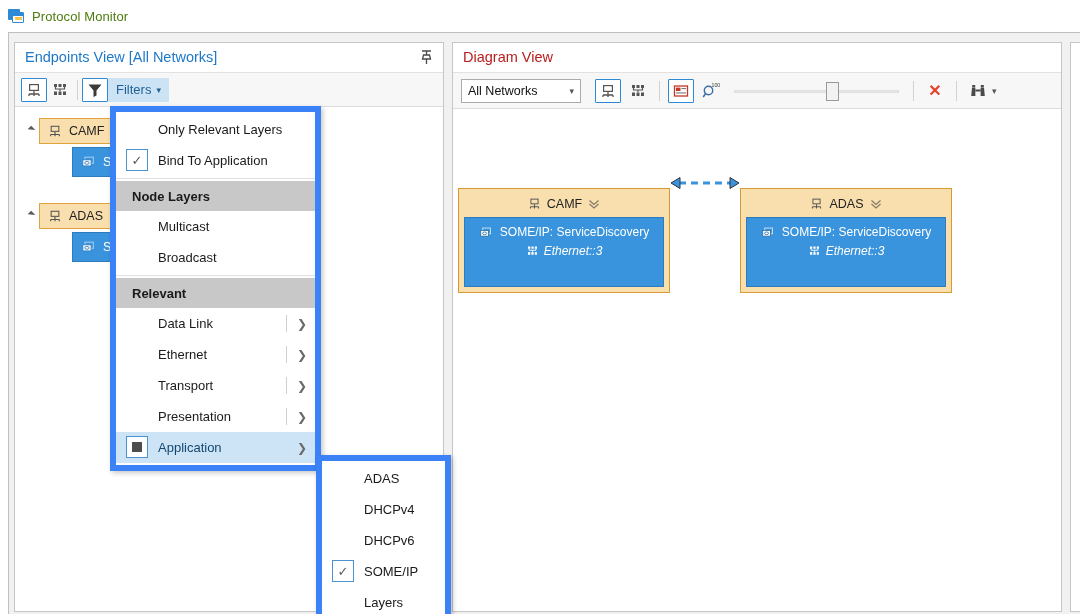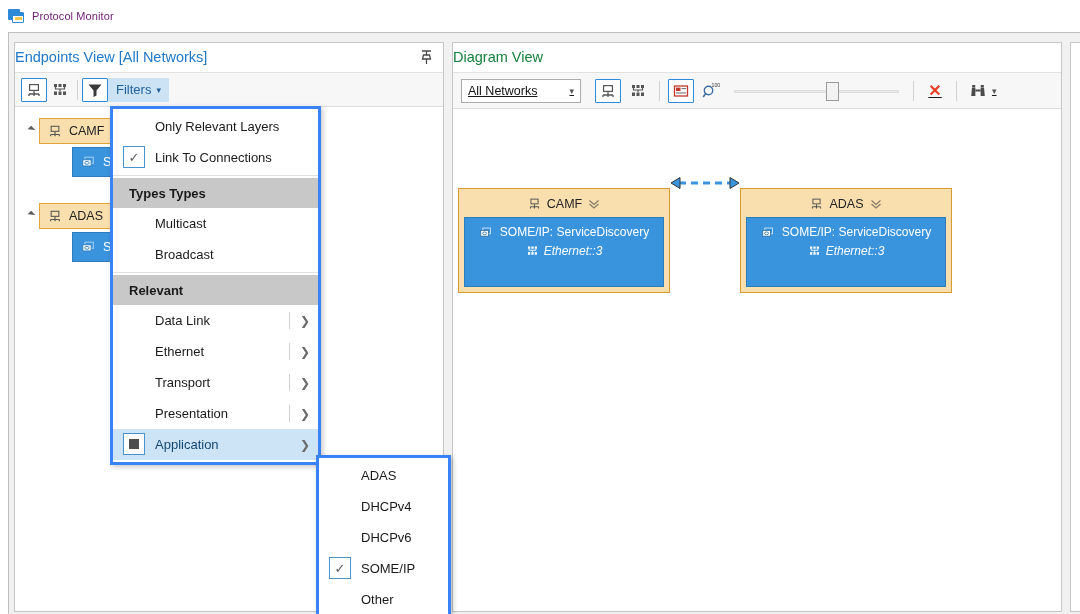--- a/index.html
+++ b/index.html
@@ -35,42 +35,42 @@
     box-sizing: border-box;
   }
   .title-icon .front::before {
     content: ""; position: absolute; left: 0; right: 0; top: 0; height: 3px;
     background: #2e89d6;
   }
   .title-icon .front::after {
     content: ""; position: absolute; left: 1.5px; right: 1.5px; top: 4.5px; bottom: 1.5px;
     background: #f5c451;
   }
-  .title-text { color: #701a75; font-size: 11px; letter-spacing: .1px; }
+  .title-text { color: #4d7c0f; font-size: 13px; letter-spacing: .1px; }
 
   
   .outer-frame {
     position: absolute; left: 8px; top: 32px; width: 1072px; height: 582px;
     border-top: 1px solid #bfbfbf; border-left: 1px solid #bfbfbf;
     background: #f1f1f1; box-sizing: border-box;
   }
 
   
   .panel {
     position: absolute; background: #ffffff;
     border: 1px solid #c6c6c6; box-sizing: border-box;
   }
   .panel-endpoints { left: 14px; top: 42px; width: 430px; height: 570px; }
   .panel-diagram   { left: 452px; top: 42px; width: 610px; height: 570px; }
   .panel-stub      { left: 1070px; top: 42px; width: 20px; height: 570px; }
 
   .panel-title {
     height: 29px; line-height: 29px;
     color: #1e78c8; font-size: 14.5px;
-    box-sizing: border-box;
+    padding-left: 10px; box-sizing: border-box;
     background: #ffffff; position: relative;
   }
   .pin-icon {
     position: absolute; right: 10px; top: 7px;
     width: 13px; height: 15px; color: #4a4a4a;
   }
 
   .panel-toolbar {
     height: 35px; background: #f7f7f7;
     border-top: 1px solid #e2e2e2; border-bottom: 1px solid #dcdcdc;
@@ -109,21 +109,21 @@
     height: 30px; display: flex; align-items: center; gap: 7px;
     background: #3a94dd; border: 1px solid #2e7cbb; box-sizing: border-box;
     padding: 0 10px 0 8px; font-size: 12.5px; color: #ffffff;
   }
 
   
   .diagram-toolbar {
     height: 37px; background: #f7f7f7;
     border-top: 1px solid #e2e2e2; border-bottom: 1px solid #dcdcdc;
     display: flex; align-items: center; gap: 4px;
-    padding: 0 8px; box-sizing: border-box; text-decoration: underline;
+    padding: 0 8px; box-sizing: border-box;
   }
   .net-select {
     width: 120px; height: 24px; background: #ffffff; border: 1px solid #ababab;
     box-sizing: border-box; display: flex; align-items: center;
     padding: 0 6px; font-size: 12.5px; color: #111; justify-content: space-between;
   }
   .zoom-slider { width: 165px; height: 20px; position: relative; margin: 0 6px; }
   .zoom-slider .track {
     position: absolute; left: 0; right: 0; top: 9px; height: 3px;
     background: #e8e8e8; border: 1px solid #dedede; box-sizing: border-box;
@@ -149,21 +149,21 @@
   .dnode-body {
     background: #3a94dd; border: 1px solid #2f7cbc; box-sizing: border-box;
     padding: 7px 6px 10px 6px; color: #ffffff; height: 70px;
     display: flex; flex-direction: column; align-items: center; gap: 5px;
   }
   .dnode-proto { display: flex; align-items: center; gap: 7px; font-size: 12px; }
   .dnode-iface { display: flex; align-items: center; gap: 5px; font-size: 12px; font-style: italic; }
 
   
   .menu {
-    position: absolute; background: #ffffff; border: 3px solid #3b82f6;
+    position: absolute; background: #ffffff; border: 6px solid #3b82f6;
     box-shadow: 2px 2px 5px rgba(0,0,0,.22);
     padding: 2px 0; box-sizing: border-box; z-index: 50;
   }
   .menu-main { left: 110px; top: 106px; width: 211px; }
   .menu-sub  { left: 316px; top: 455px; width: 135px; }
   .mi {
     height: 31px; display: flex; align-items: center;
     font-size: 13px; color: #1a1a1a; position: relative;
     padding-left: 42px; padding-right: 8px; box-sizing: border-box;
   }
@@ -297,21 +297,21 @@
             <ellipse cx="6.25" cy="9" rx="2.6" ry="1.6" fill="none" stroke="#2e7cbb" stroke-width="1"></ellipse>
           </svg>
           <span>SOME/IP: ServiceDiscovery</span>
         </span>
       </div>
     </div>
   </div>
 
   <div class="panel panel-diagram">
     <div class="panel-title">
-      <span style="color:#15803d">Diagram View</span>
+      <span style="color:#b91c1c">Diagram View</span>
     </div>
 
     <div class="diagram-toolbar">
       <div class="net-select">
         <span>All Networks</span>
         <span class="caret" style="color:#555">▾</span>
       </div>
       <div style="width:6px"></div>
       <div class="tb-btn sel">
         <svg width="16" height="16" viewBox="0 0 16 16">
@@ -451,24 +451,24 @@
   </div>
 
   <div class="panel panel-stub"></div>
 
   <div class="menu menu-main">
     <div class="mi">
       <span>Only Relevant Layers</span>
     </div>
     <div class="mi">
       <span class="chk">✓</span>
-      <span>Link To Connections</span>
+      <span>Bind To Application</span>
     </div>
     <div class="msep"></div>
-    <div class="mheader">Types Types</div>
+    <div class="mheader">Node Layers</div>
     <div class="mi">
       <span>Multicast</span>
     </div>
     <div class="mi">
       <span>Broadcast</span>
     </div>
     <div class="msep"></div>
     <div class="mheader">Relevant</div>
     <div class="mi">
       <span>Data Link</span>
@@ -507,17 +507,17 @@
       <span>DHCPv4</span>
     </div>
     <div class="mi">
       <span>DHCPv6</span>
     </div>
     <div class="mi">
       <span class="chk">✓</span>
       <span>SOME/IP</span>
     </div>
     <div class="mi">
-      <span>Other</span>
+      <span>Layers</span>
     </div>
   </div>
 
 </div>
 
 </body></html>

